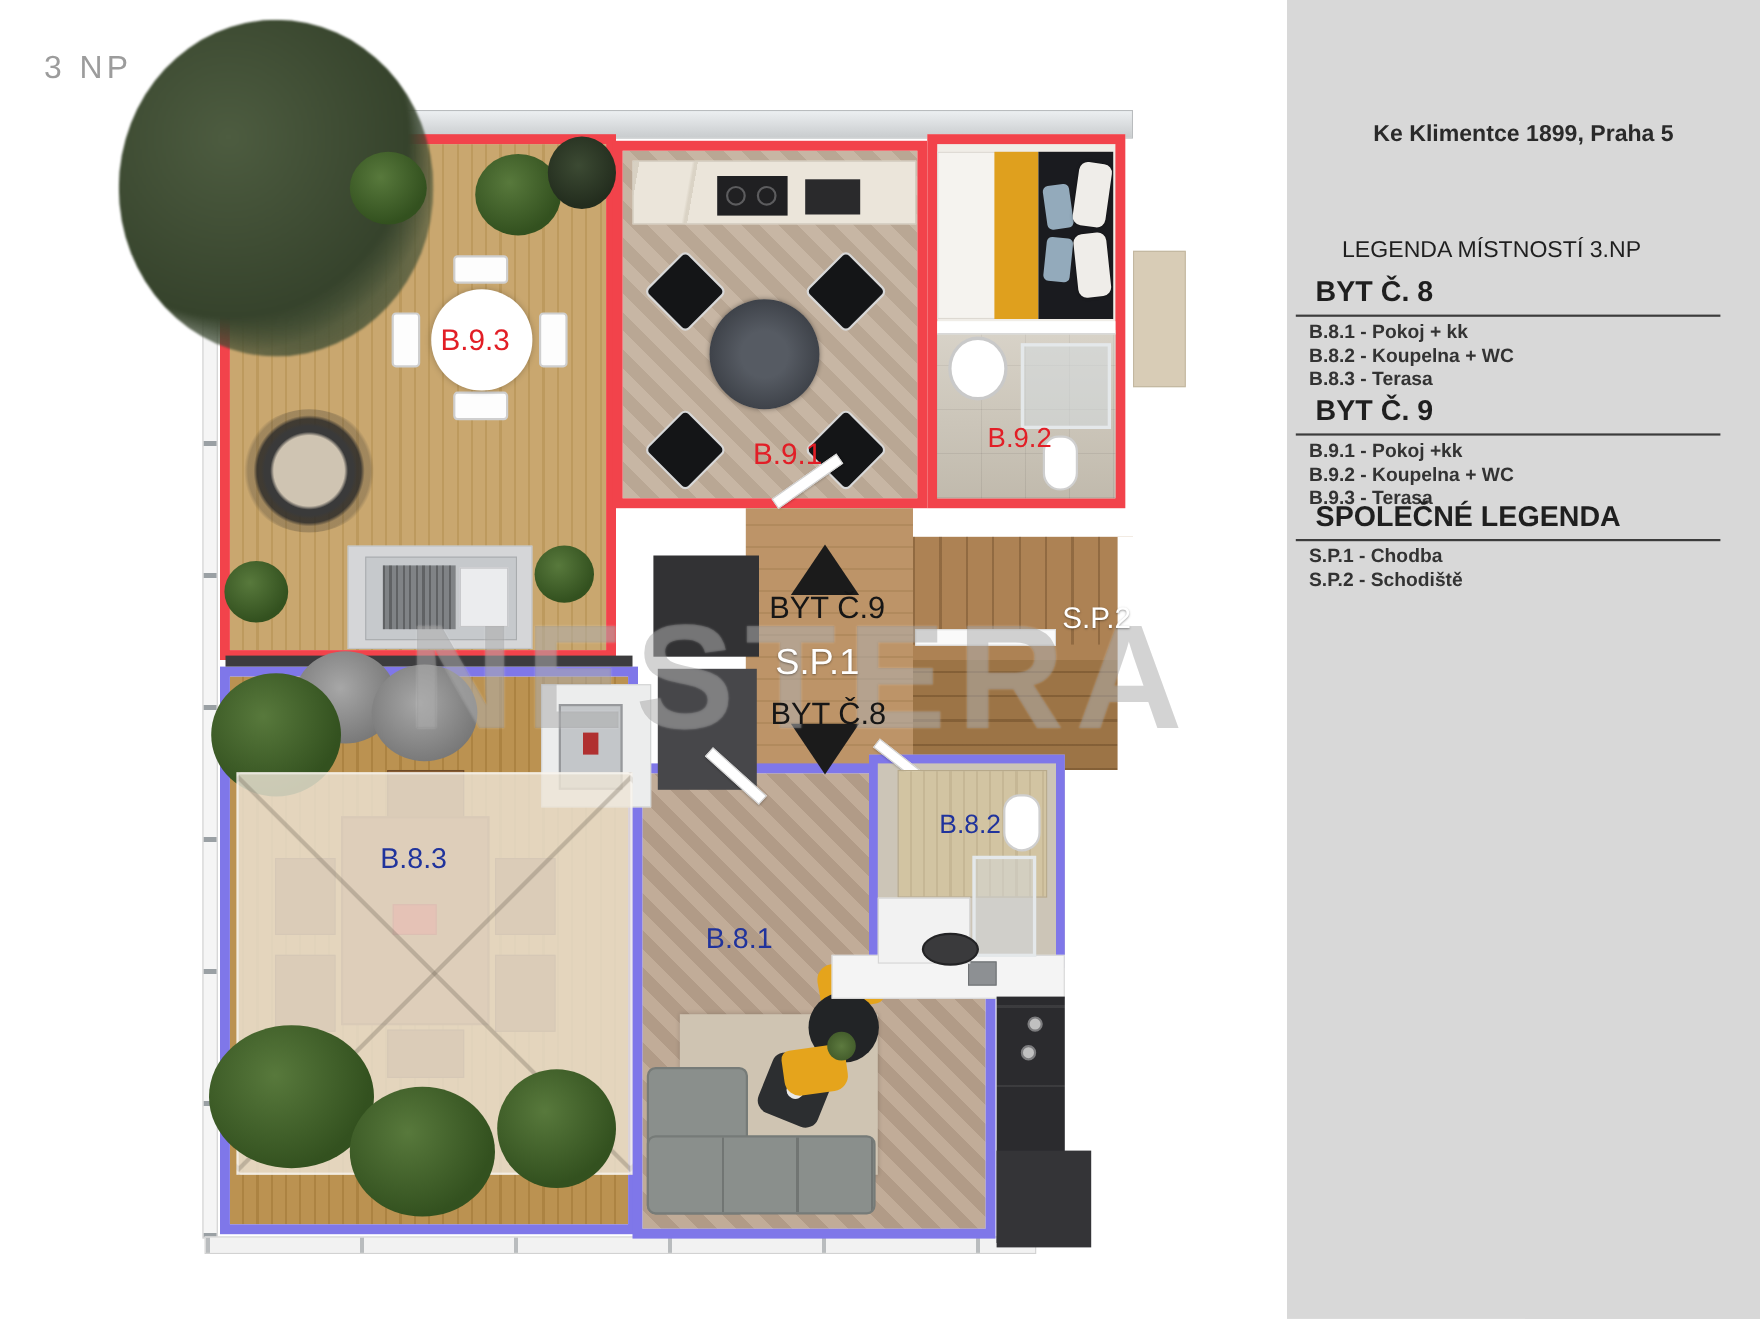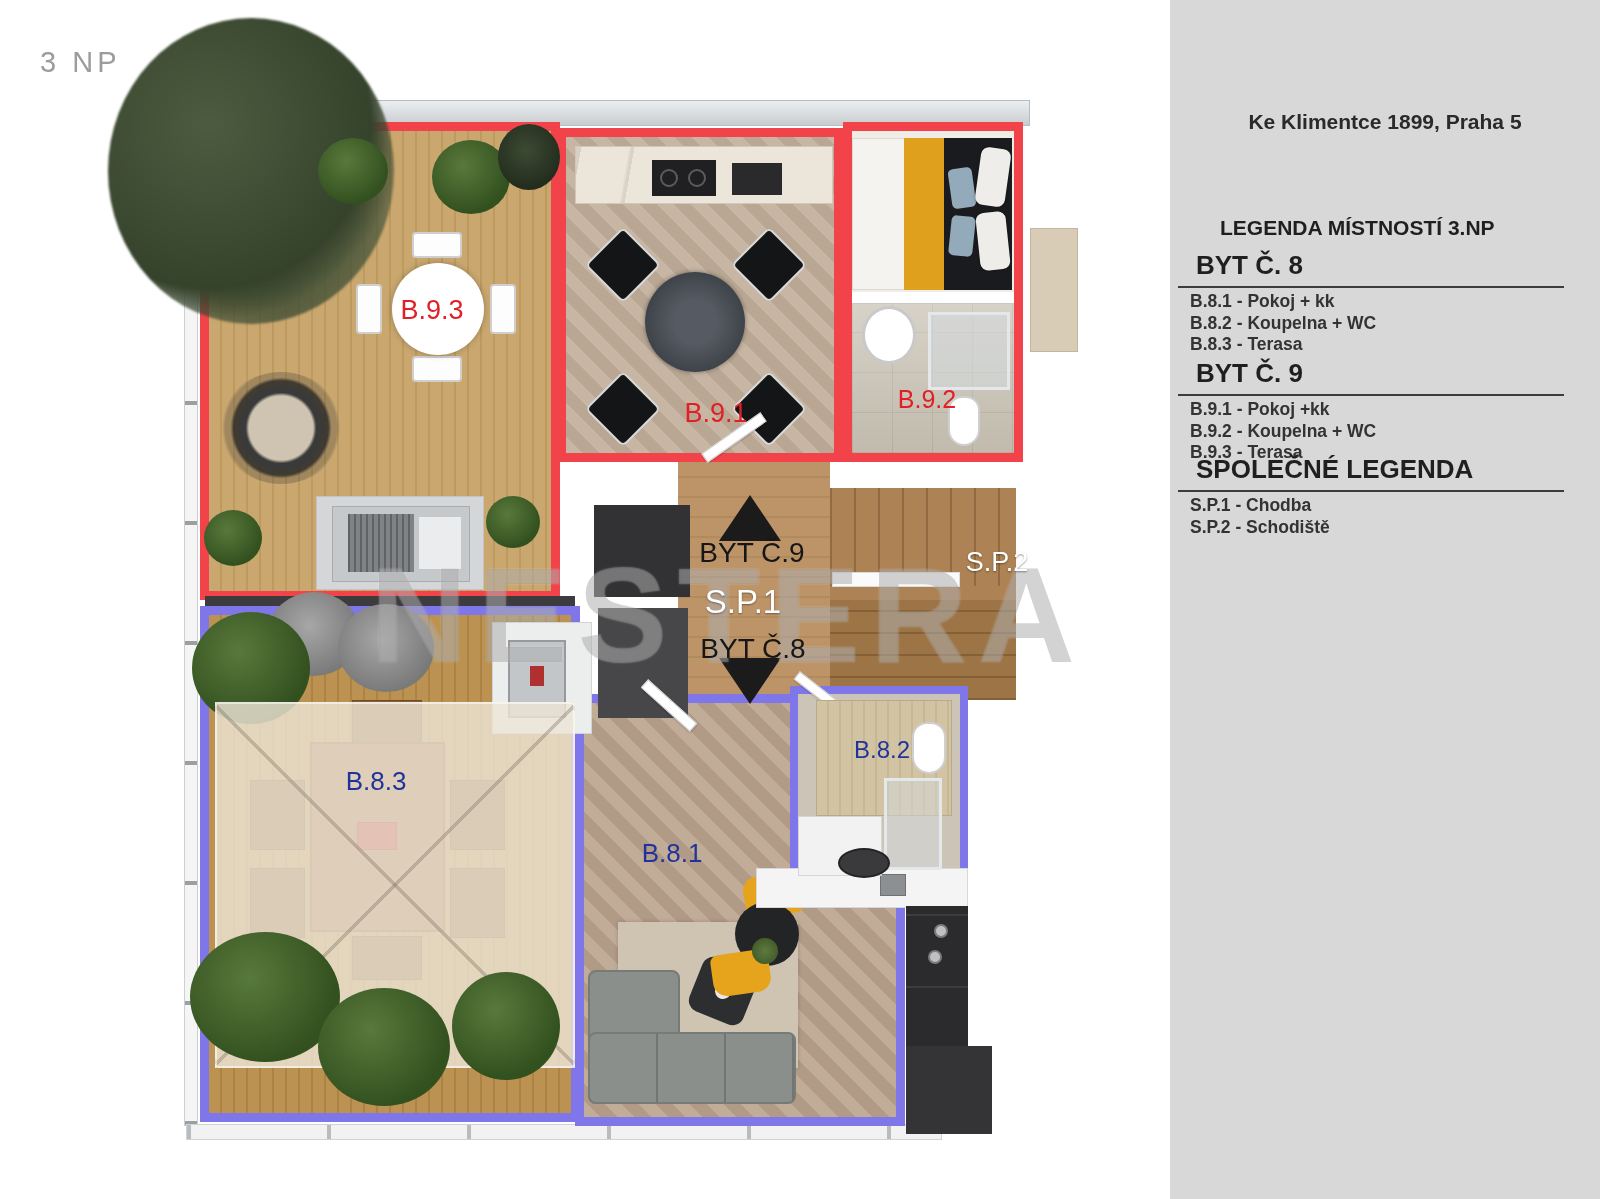--- a/index.html
+++ b/index.html
@@ -159,21 +159,21 @@
 
   
   .wm1{left:370px;top:538px;width:745px;font-size:135px;font-weight:bold;letter-spacing:10px;
       color:rgba(130,130,130,.35);text-shadow:0 0 2px rgba(255,255,255,.3);}
   .wm2{left:600px;top:718px;font-size:34px;font-weight:bold;letter-spacing:22px;color:rgba(228,224,216,.75);}
 
   
   .sidebar{left:1170px;top:0;width:430px;height:1199px;background:#d8d8d8;}
   .sb-title{left:0;top:52px;width:430px;text-align:center;font-size:43px;font-weight:bold;color:#1d1d1d;}
   .sb-sub{left:0;top:110px;width:430px;text-align:center;font-size:21px;font-weight:bold;color:#2a2a2a;}
-  .sb-legend{left:50px;top:216px;font-size:21px;font-weight:bold;color:#1f1f1f;}
+  .sb-legend{left:50px;top:216px;font-size:21px;font-weight:normal;color:#1f1f1f;}
   .sb-h{font-size:26px;font-weight:bold;color:#1f1f1f;}
   .sb-line{height:0;border-top:2px solid #3c3c3c;width:386px;left:8px;}
   .sb-items{font-size:17.5px;font-weight:bold;color:#333;line-height:21.5px;left:20px;}
 </style>
 </head>
 <body>
 
 <div class="stage">
 
   <div class="abs floor-label">3 NP</div>

